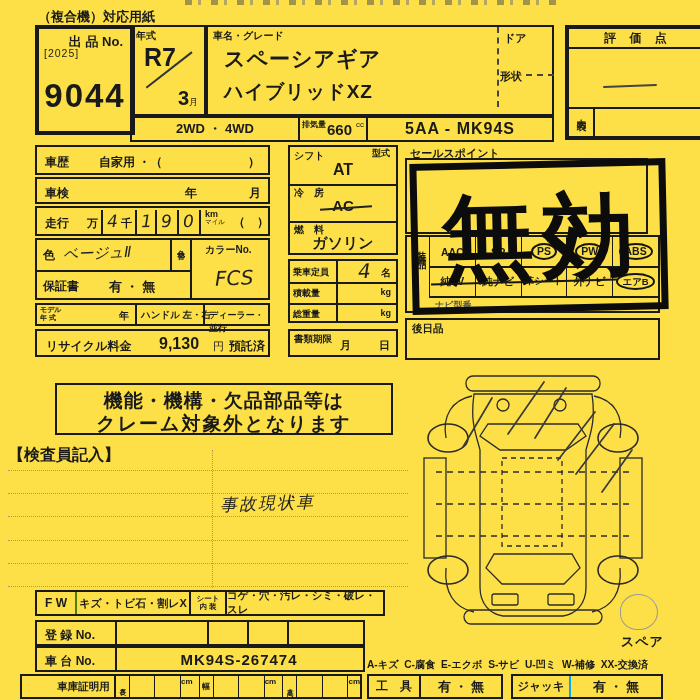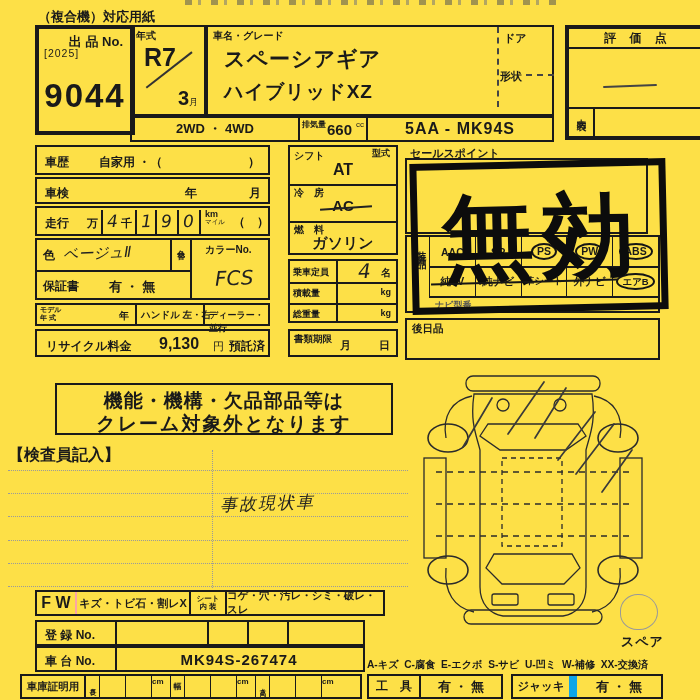--- a/index.html
+++ b/index.html
@@ -273,21 +273,21 @@
       <path d="M150,88 L187,40"></path>
       <path d="M168,102 L206,52"></path>
       <path d="M194,120 L224,78"></path>
     </g>
   </svg>
 
   <div class="abs" style="left:620px;top:594px;width:38px;height:36px;border:1.6px solid #999;border-radius:48% 52% 50% 46%;"></div>
   <div class="abs lbl" style="left:621px;top:633px;font-size:13px;letter-spacing:1px;">スペア</div>
 
   <div class="box" style="left:35px;top:590px;width:350px;height:26px;display:flex;">
-    <div class="center lbl" style="width:38px;font-size:16px;border-right:2px solid #fca5a5;">F W</div>
+    <div class="center lbl" style="width:38px;font-size:12px;border-right:2px solid #4d7c0f;">F W</div>
     <div class="center lbl" style="width:112px;font-size:11px;border-right:2px solid #1a1a1a;">キズ・トビ石・割レX</div>
     <div style="width:34px;border-right:2px solid #1a1a1a;display:flex;flex-direction:column;align-items:center;justify-content:center;line-height:8px;">
       <span class="lbl" style="font-size:7.5px;">シート</span>
       <span class="lbl" style="font-size:7.5px;">内 装</span>
     </div>
     <div class="center lbl" style="flex:1;font-size:10.5px;">コゲ・穴・汚レ・シミ・破レ・スレ</div>
   </div>
 
   <div class="box" style="left:35px;top:620px;width:330px;height:26px;">
     <div class="vline" style="left:78px;top:0;bottom:0;width:1.5px;"></div>
@@ -295,21 +295,21 @@
     <div class="vline" style="left:170px;top:0;bottom:0;width:1.5px;"></div>
     <div class="vline" style="left:210px;top:0;bottom:0;width:1.5px;"></div>
     <div class="vline" style="left:250px;top:0;bottom:0;width:1.5px;"></div>
   </div>
   <div class="box" style="left:35px;top:646px;width:330px;height:26px;">
     <div class="vline" style="left:78px;top:0;bottom:0;width:1.5px;"></div>
     <span class="abs lbl" style="left:8px;top:5px;font-size:12px;">車 台 No.</span>
     <div class="center lbl" style="position:absolute;left:78px;right:0;top:0;bottom:0;font-size:15px;letter-spacing:1px;">MK94S-267474</div>
   </div>
 
-  <div class="box" style="left:20px;top:674px;width:342px;height:25px;display:flex;">
+  <div class="box" style="left:20px;top:674px;width:342px;height:25px;display:flex;padding-left:31px;">
     <div class="center lbl" style="width:62px;font-size:10.5px;border-right:2px solid #1a1a1a;">車庫証明用</div>
     <div class="center lbl" style="width:13px;font-size:7px;writing-mode:vertical-rl;border-right:1.5px solid #1a1a1a;">長さ</div>
     <div style="width:25px;border-right:1.5px solid #1a1a1a;"></div>
     <div style="width:25px;border-right:1.5px solid #1a1a1a;"></div>
     <div class="lbl" style="width:18px;font-size:8px;padding-top:1px;border-right:1.5px solid #1a1a1a;">cm</div>
     <div class="center lbl" style="width:13px;font-size:8px;border-right:1.5px solid #1a1a1a;">幅</div>
     <div style="width:25px;border-right:1.5px solid #1a1a1a;"></div>
     <div style="width:25px;border-right:1.5px solid #1a1a1a;"></div>
     <div class="lbl" style="width:18px;font-size:8px;padding-top:1px;border-right:1.5px solid #1a1a1a;">cm</div>
     <div class="center lbl" style="width:13px;font-size:7px;writing-mode:vertical-rl;border-right:1.5px solid #1a1a1a;">高さ</div>
@@ -317,17 +317,17 @@
     <div style="width:25px;border-right:1.5px solid #1a1a1a;"></div>
     <div class="lbl" style="flex:1;font-size:8px;padding-top:1px;">cm</div>
   </div>
 
   <div class="abs lbl" style="left:367px;top:658px;font-size:10.2px;white-space:pre;">A-キズ  C-腐食  E-エクボ  S-サビ  U-凹ミ  W-補修  XX-交換済</div>
   <div class="box" style="left:367px;top:674px;width:136px;height:25px;display:flex;">
     <div class="center lbl" style="width:50px;font-size:12px;border-right:2px solid #1a1a1a;">工　具</div>
     <div class="center lbl" style="flex:1;font-size:13px;">有 ・ 無</div>
   </div>
   <div class="box" style="left:511px;top:674px;width:152px;height:25px;display:flex;">
-    <div class="center lbl" style="width:56px;font-size:11.5px;border-right:8px solid #0ea5e9;">ジャッキ</div>
+    <div class="center lbl" style="width:56px;font-size:11.5px;border-right:2px solid #0ea5e9;">ジャッキ</div>
     <div class="center lbl" style="flex:1;font-size:13px;">有 ・ 無</div>
   </div>
 
 </div>
 
 </body></html>

